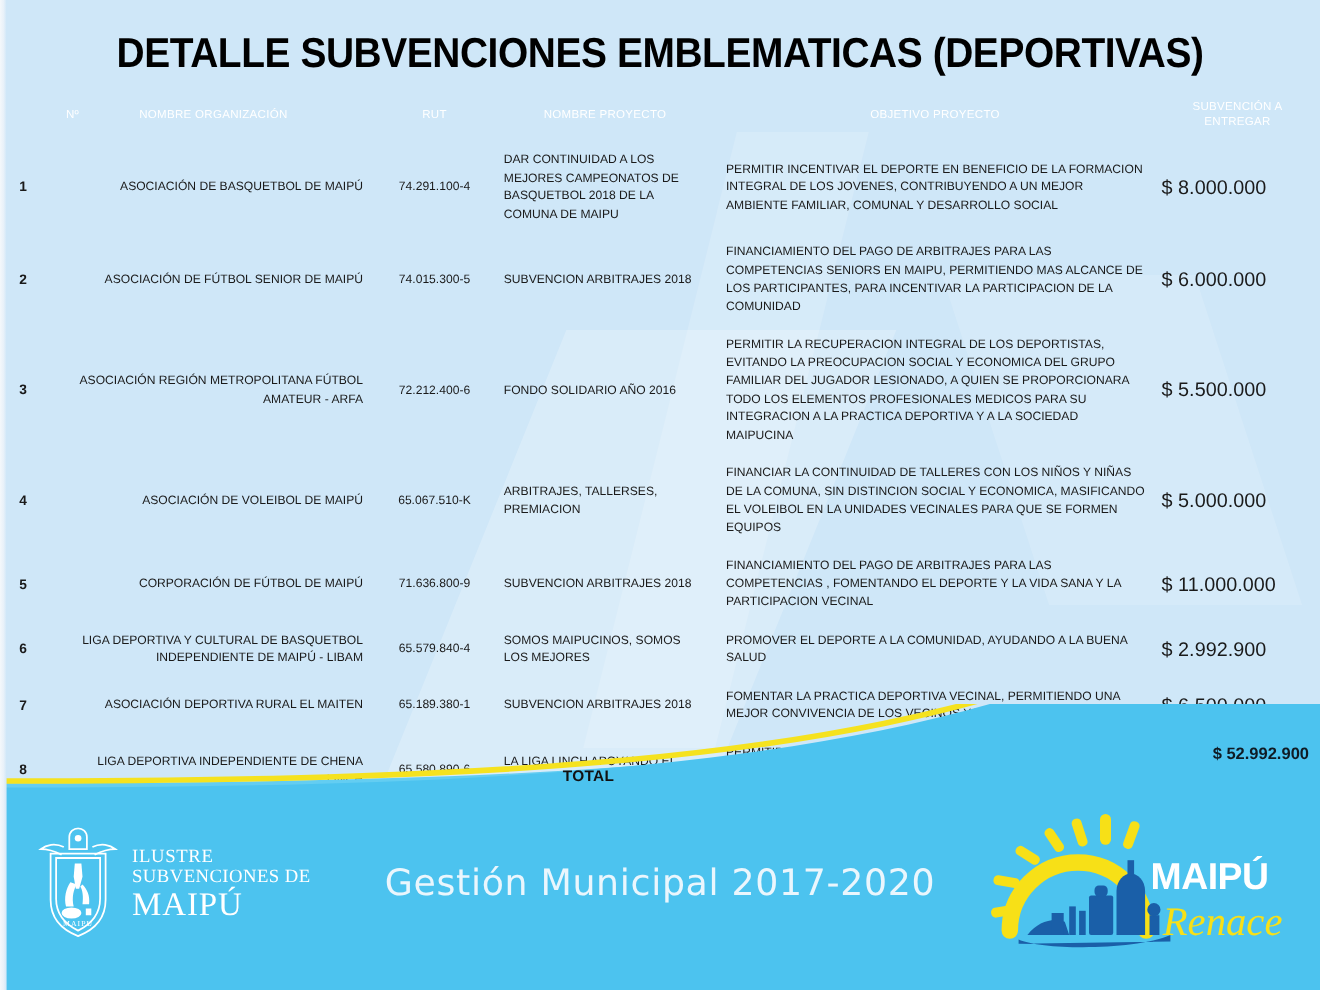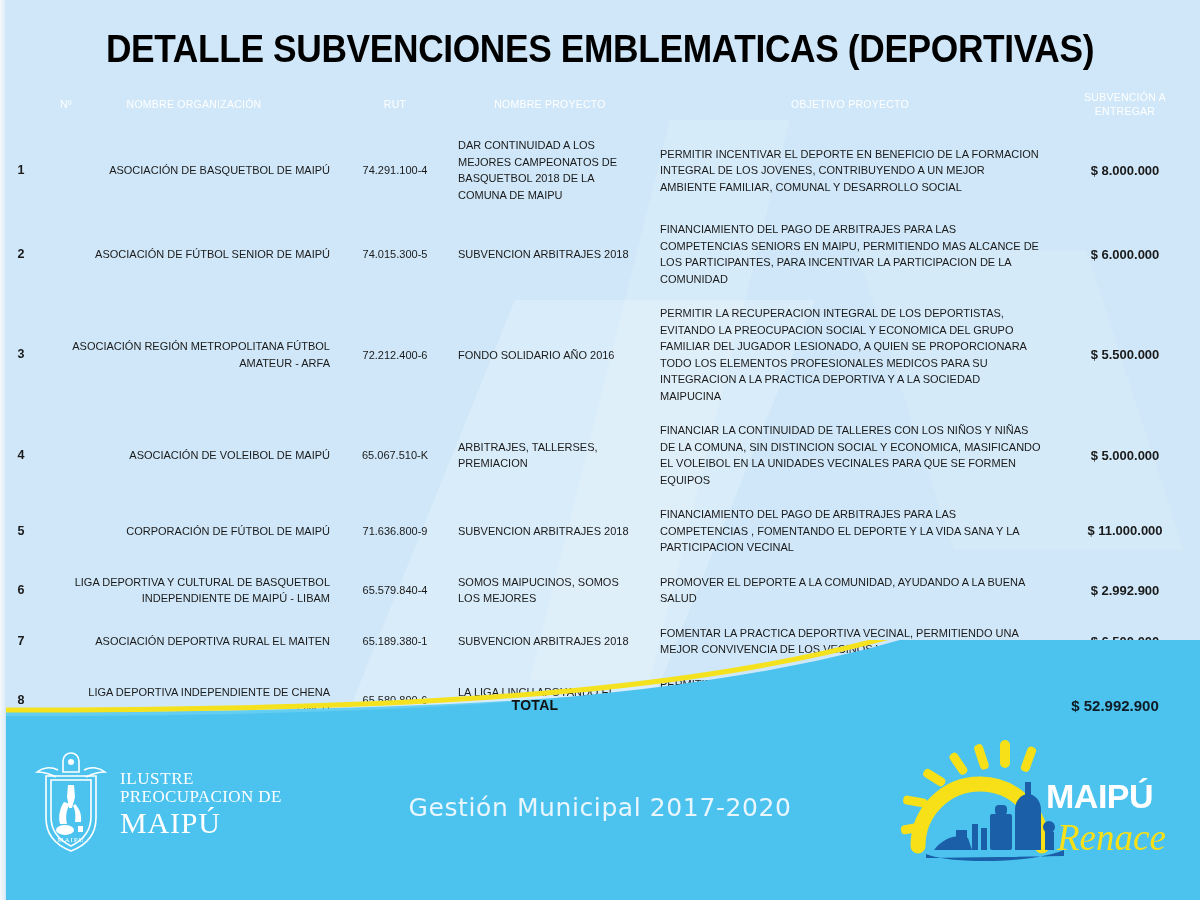--- a/index.html
+++ b/index.html
@@ -123,43 +123,42 @@
     font-weight: 700;
     font-size: 12.5px;
     text-align: center;
     padding-left: 0;
   }
   td.org  { text-align: right; padding-left: 14px; padding-right: 10px; }
   td.rut  { text-align: center; }
   td.proj { text-align: left; padding-left: 8px; padding-right: 10px; }
   td.obj  { text-align: left; padding-left: 10px; padding-right: 8px; }
   td.amt  {
-    text-align: center;
-    font-weight: 700;
-    font-size: 13px;
+    font-weight: 400;
+    font-size: 18px;
     white-space: nowrap;
   }
 
   
   .total-label {
     position: absolute;
     left: 0; top: 697px;
     width: 1070px;
     text-align: center;
     font-size: 14px;
     font-weight: 700;
     color: #111;
     letter-spacing: 0.3px;
     z-index: 20;
   }
   .total-amount {
     position: absolute;
-    left: 1040px; top: 697px;
+    left: 1040px; top: 677px;
     width: 150px;
-    text-align: center;
+    text-align: right;
     font-size: 15px;
     font-weight: 700;
     color: #0f1b24;
     white-space: nowrap;
     z-index: 20;
   }
 
   
   .footer {
     position: absolute;
@@ -196,21 +195,21 @@
   .crest-text .l2 { font-size: 17px; letter-spacing: 0.4px; }
   .crest-text .l3 { font-size: 30px; letter-spacing: 0.8px; margin-top: 1px; }
 
   
   .slogan {
     position: absolute;
     left: 0; bottom: 78px;
     width: 1200px;
     text-align: center;
     color: #eaf6fd;
-    font-size: 25px;
+    font-size: 33px;
     font-weight: 400;
     letter-spacing: 0.6px;
     font-family: "DejaVu Sans", sans-serif;
   }
 
   
   .renace {
     position: absolute;
     right: 18px; bottom: 32px;
     width: 300px; height: 130px;
@@ -369,21 +368,21 @@
           <path d="M34,33 L40,33 L41,45 L38,56 L35,56 L33,45 Z"></path>
           <path d="M30,50 C26,56 24,64 26,72 L33,72 C31,64 33,56 36,52 Z"></path>
           <path d="M41,52 C45,56 48,62 47,70 L41,70 C42,63 41,57 39,54 Z"></path>
           <ellipse cx="31" cy="78" rx="9" ry="5"></ellipse>
           <path d="M44,74 L49,74 L49,80 L44,80 Z"></path>
         </g>
         <text x="37" y="90" font-family="Liberation Serif, serif" font-size="7" fill="#ffffff" text-anchor="middle" letter-spacing="1">MAIPU</text>
       </svg>
       <div class="crest-text">
         <div class="l1">ILUSTRE</div>
-        <div class="l2">PREOCUPACION DE</div>
+        <div class="l2">SUBVENCIONES DE</div>
         <div class="l3">MAIPÚ</div>
       </div>
     </div>
 
     <div class="slogan">Gestión Municipal 2017-2020</div>
 
     <div class="renace">
       <svg viewBox="0 0 300 130" width="300" height="130">
 
         <g fill="#f7e017">

